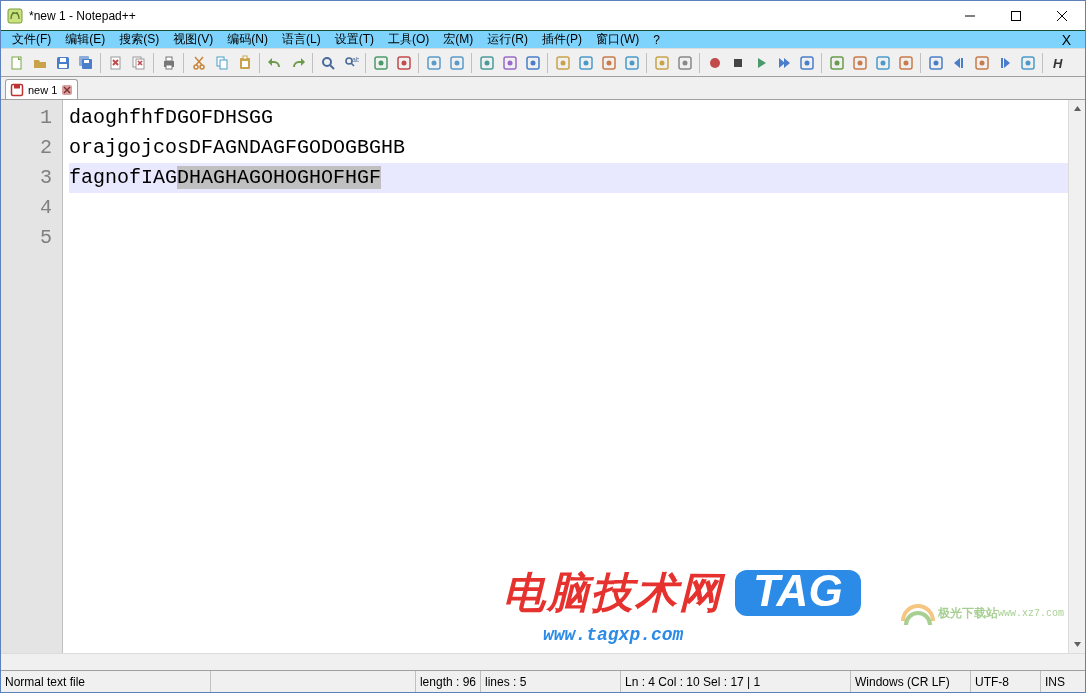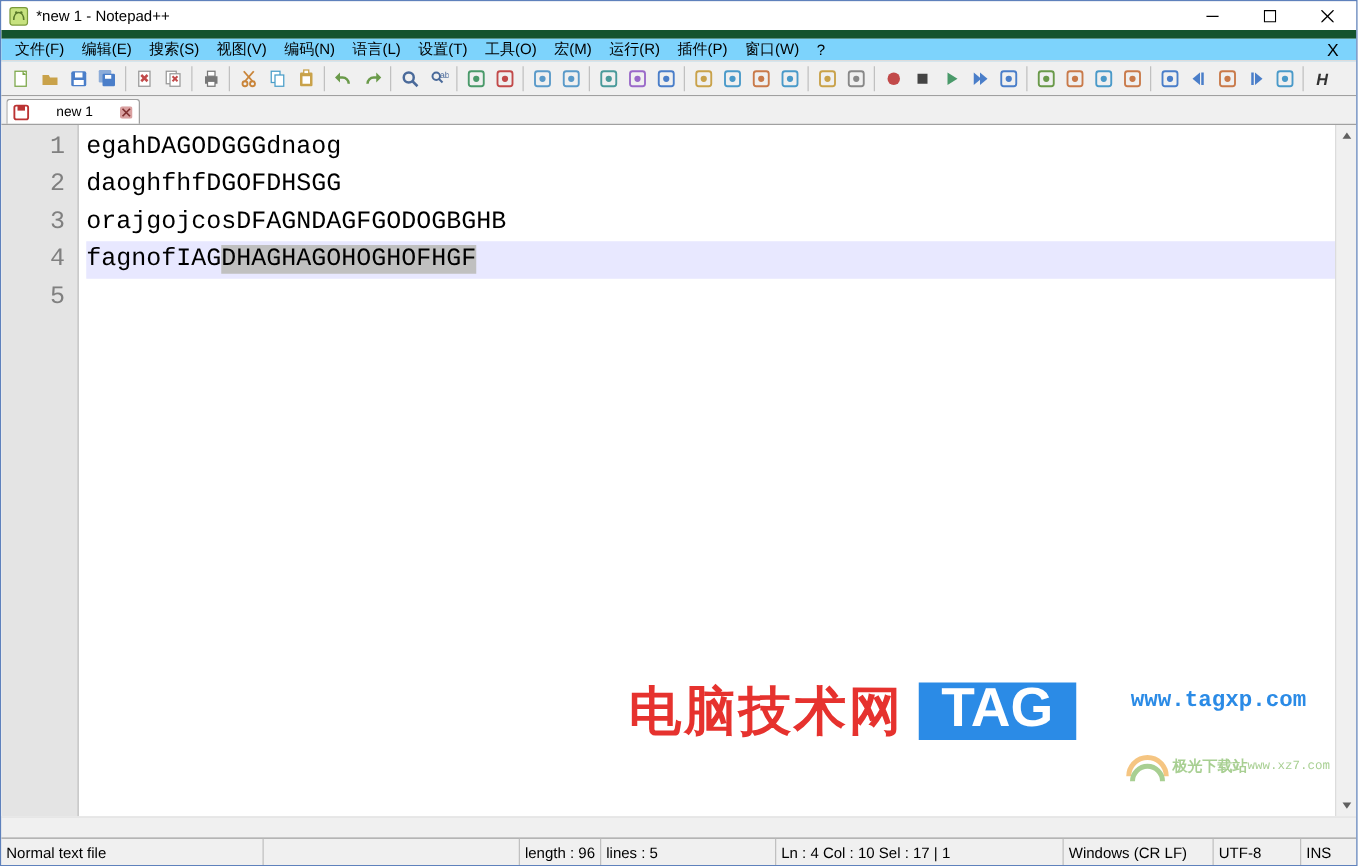--- a/index.html
+++ b/index.html
@@ -15,21 +15,21 @@
     border: 1px solid #5e81bc;
   }
 
   
   .titlebar {
     height: 30px;
     background: #ffffff;
     display: flex;
     align-items: center;
     padding-left: 6px;
-    border-bottom: 7px solid #14532d;
+    border-bottom: 1px solid #14532d;
   }
   .titlebar .app-icon {
     width: 16px; height: 16px;
     margin-right: 6px;
     position: relative;
   }
   .titlebar .app-icon svg { display:block; }
   .titlebar .title-text { color: #000; }
   .titlebar .win-controls {
     margin-left: auto;
@@ -96,21 +96,21 @@
   }
   .tab {
     height: 21px;
     background: #ffffff;
     border: 1px solid #a0a0a0;
     border-bottom: none;
     border-radius: 3px 3px 0 0;
     display: flex;
     align-items: center;
     padding: 0 4px;
-    gap: 21px;
+    gap: 4px;
     font-size: 11px;
     position: relative;
     top: 1px;
   }
   .tab .tab-icon {
     width: 14px; height: 14px;
   }
   .tab .tab-close {
     width: 12px; height: 12px;
     display:flex;align-items:center;justify-content:center;
@@ -199,42 +199,43 @@
     white-space: nowrap;
   }
   .statusbar .spacer { flex: 1; border-right: 1px solid #c0c0c0; height:100%;}
   .statusbar .cell.first { width: 210px; }
   .statusbar .cell.lines { width: 140px;}
 
   
   .watermark1 {
     position: absolute;
     left: 440px;
-    top: 446px;
+    top: 470px;
     pointer-events: none;
     display: flex;
-    flex-direction: row;
+    flex-direction: column;
     align-items: flex-start;
     gap: 4px;
+    font-style: italic;
   }
   .watermark1 .big {
     font-size: 42px;
     font-weight: 900;
     color: #e6322e;
     font-family: "Microsoft YaHei", sans-serif;
     letter-spacing: 2px;
   }
   .watermark1 .row { display:flex; align-items:center; gap:12px;}
   .watermark1 .tag {
     background: #2b8be6;
     color: #fff;
     font-size: 44px;
     font-weight: 900;
     padding: 6px 18px 10px 18px;
-    border-radius: 0;
+    border-radius: 12px;
     font-family: Arial, sans-serif;
   }
   .watermark1 .url {
     font-size: 18px;
     color: #2b8be6;
     font-weight: 600;
     margin-left: 40px;
   }
   .watermark2 {
     position: absolute;
@@ -604,21 +605,20 @@
 <div class="editor-wrap">
   <div class="editor">
     <div class="gutter">
       <div class="ln">1</div>
       <div class="ln">2</div>
       <div class="ln">3</div>
       <div class="ln">4</div>
       <div class="ln">5</div>
     </div>
     <div class="code">
-      <div class="line">egahDAGODGGGdnaog</div>
       <div class="line">daoghfhfDGOFDHSGG</div>
       <div class="line">orajgojcosDFAGNDAGFGODOGBGHB</div>
       <div class="line current"><span>fagnofIAG</span><span class="sel">DHAGHAGOHOGHOFHGF</span></div>
       <div class="line"></div>
 
       <div class="watermark1">
         <div class="row">
           <span class="big">电脑技术网</span>
           <span class="tag">TAG</span>
         </div>

